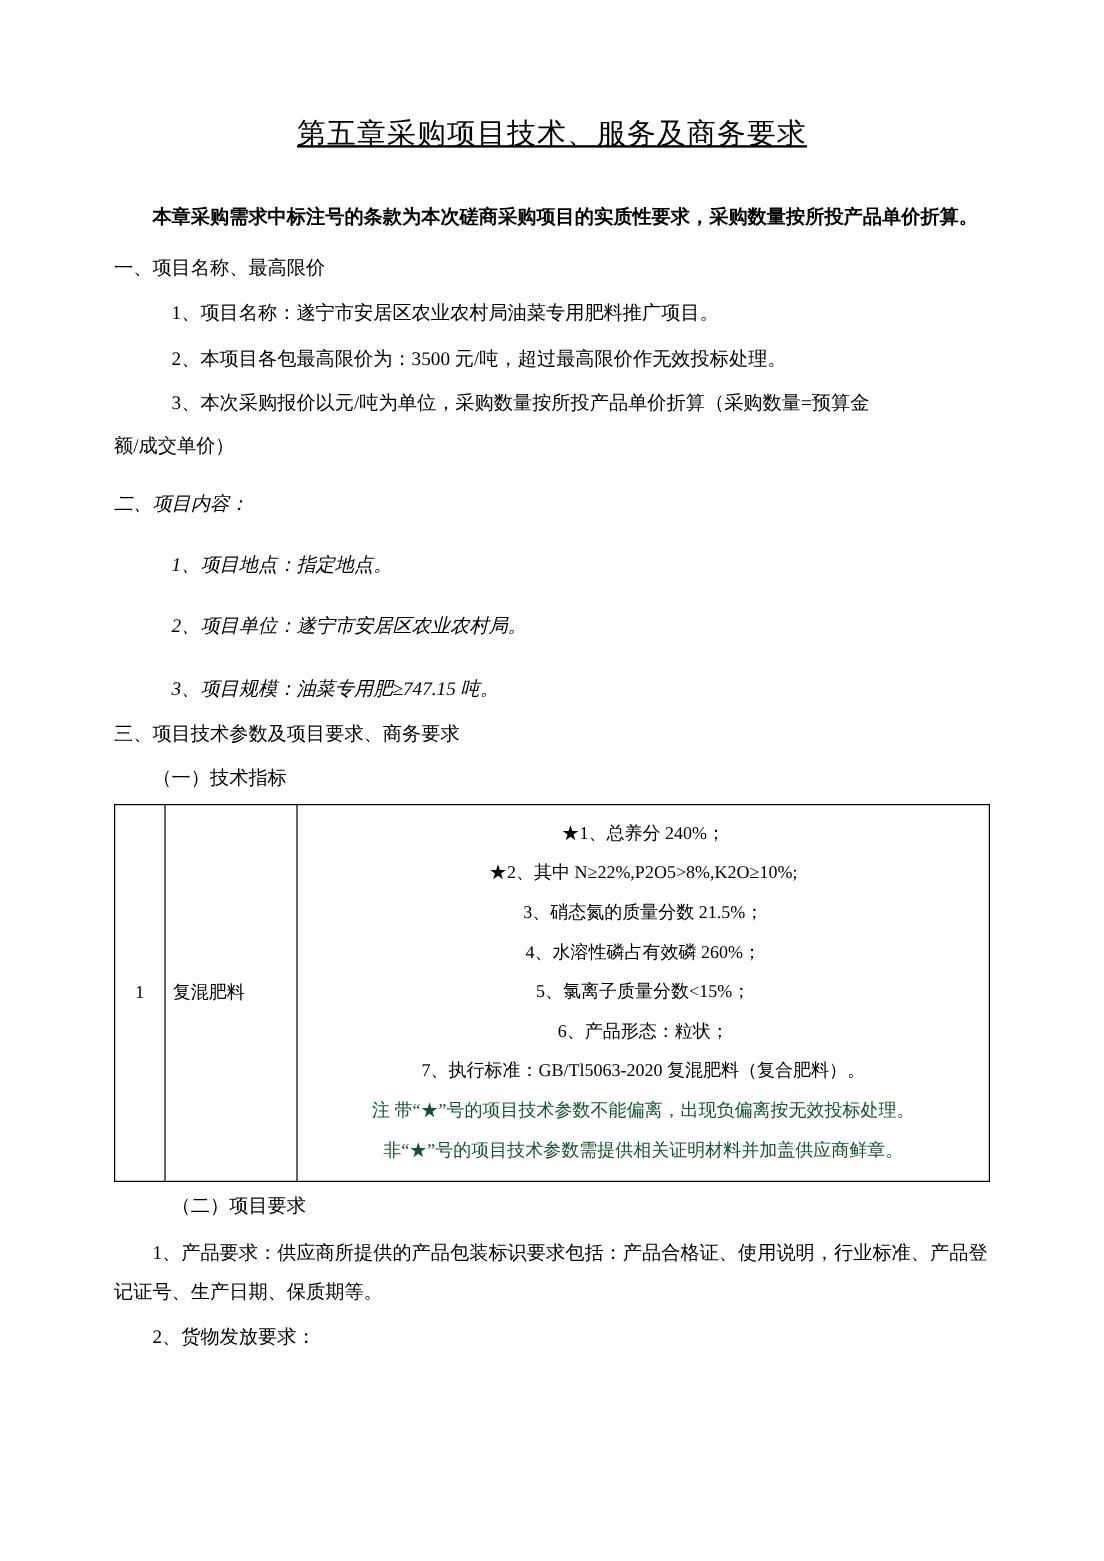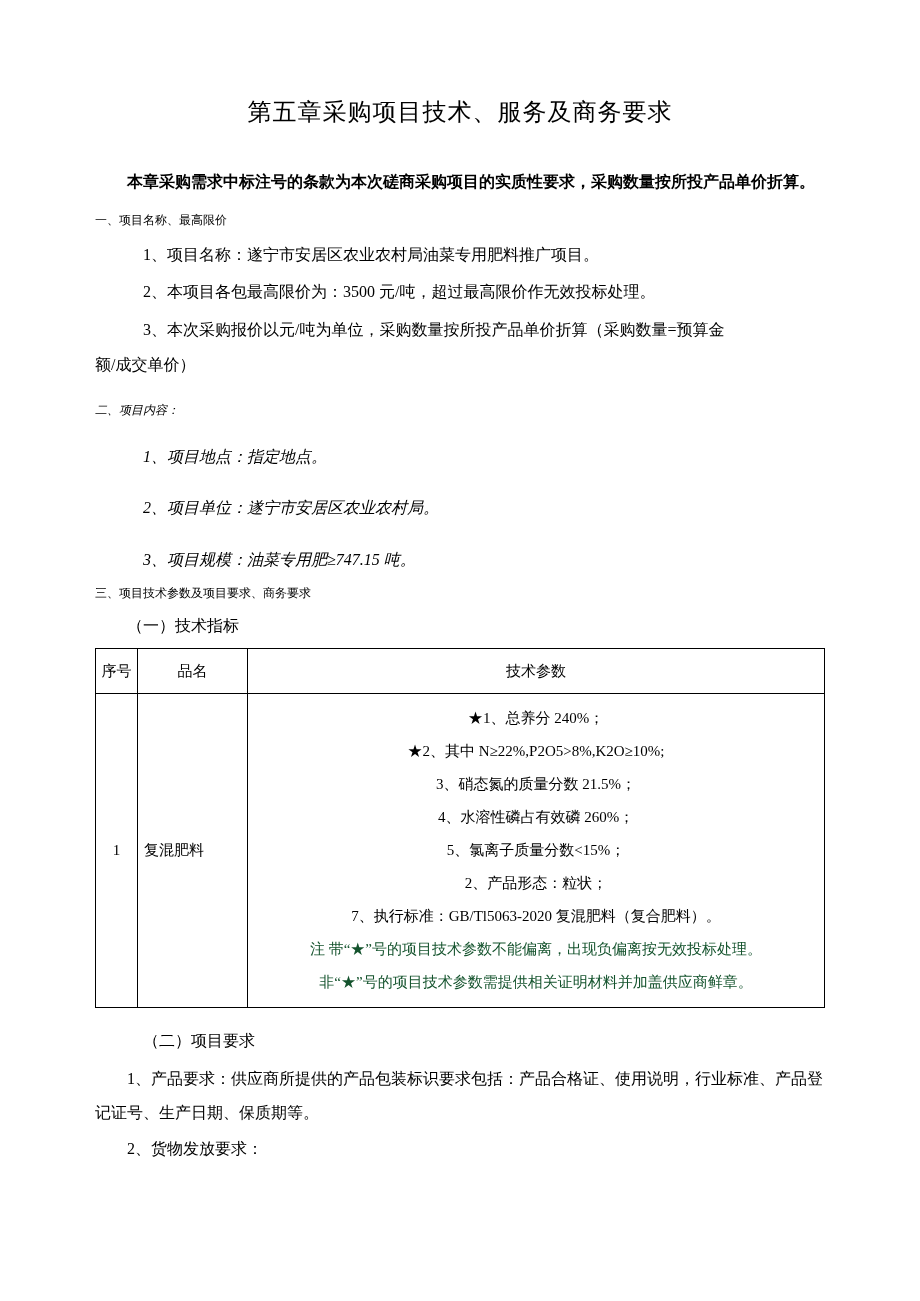--- a/index.html
+++ b/index.html
@@ -13,50 +13,51 @@
     line-height: 1.9;
     padding: 90px 95px 60px 95px;
   }
   .title {
     text-align: center;
     font-size: 24px;
     font-weight: normal;
     margin-bottom: 28px;
     font-family: "SimSun", "宋体", serif;
     letter-spacing: 1px;
+    text-decoration: underline;
   }
   .intro {
     text-indent: 2em;
     font-weight: bold;
     margin-bottom: 10px;
     line-height: 2.2;
   }
   .h1 {
-    font-size: 12px;
+    font-size: 16px;
     margin-top: 6px;
     margin-bottom: 6px;
   }
   .item {
     text-indent: 3em;
     margin-bottom: 4px;
     line-height: 2.1;
   }
   .item-cont {
     text-indent: 0;
     margin-bottom: 8px;
   }
   .spaced { margin-top: 18px; font-style: italic; }
   .sub {
     text-indent: 2em;
     margin-top: 4px;
     margin-bottom: 6px;
   }
   .sub2 {
     text-indent: 3em;
-    margin-top: 18px;
+    margin-top: 6px;
     margin-bottom: 6px;
   }
   table.tech {
     border-collapse: collapse;
     width: 100%;
     margin-top: 2px;
     font-family: "SimSun", "宋体", serif;
   }
   table.tech th, table.tech td {
     border: 1px solid #000;
@@ -96,35 +97,30 @@
 <div class="h1 spaced">二、项目内容：</div>
 <div class="item spaced">1、项目地点：指定地点。</div>
 <div class="item spaced">2、项目单位：遂宁市安居区农业农村局。</div>
 <div class="item spaced">3、项目规模：油菜专用肥≥747.15 吨。</div>
 
 <div class="h1">三、项目技术参数及项目要求、商务要求</div>
 <div class="sub">（一）技术指标</div>
 
 <table class="tech">
   <tbody>
-      <tr>
-    <th class="col-seq">序号</th>
-    <th class="col-name">品名</th>
-    <th>技术参数</th>
-  </tr>
   <tr>
     <td class="col-seq">1</td>
     <td class="col-name">复混肥料</td>
     <td class="col-params">
       <div class="params-line">★1、总养分 240%；</div>
       <div class="params-line">★2、其中 N≥22%,P2O5&gt;8%,K2O≥10%;</div>
       <div class="params-line">3、硝态氮的质量分数 21.5%；</div>
       <div class="params-line">4、水溶性磷占有效磷 260%；</div>
       <div class="params-line">5、氯离子质量分数&lt;15%；</div>
-      <div class="params-line">2、产品形态：粒状；</div>
+      <div class="params-line">6、产品形态：粒状；</div>
       <div class="params-line">7、执行标准：GB/Tl5063-2020 复混肥料（复合肥料）。</div>
       <div class="params-line red">注 带“★”号的项目技术参数不能偏离，出现负偏离按无效投标处理。</div>
       <div class="params-line red">非“★”号的项目技术参数需提供相关证明材料并加盖供应商鲜章。</div>
     </td>
   </tr>
 </tbody>
   </table>
 
 <div class="sub2">（二）项目要求</div>
 <div class="body-text">1、产品要求：供应商所提供的产品包装标识要求包括：产品合格证、使用说明，行业标准、产品登记证号、生产日期、保质期等。</div>

